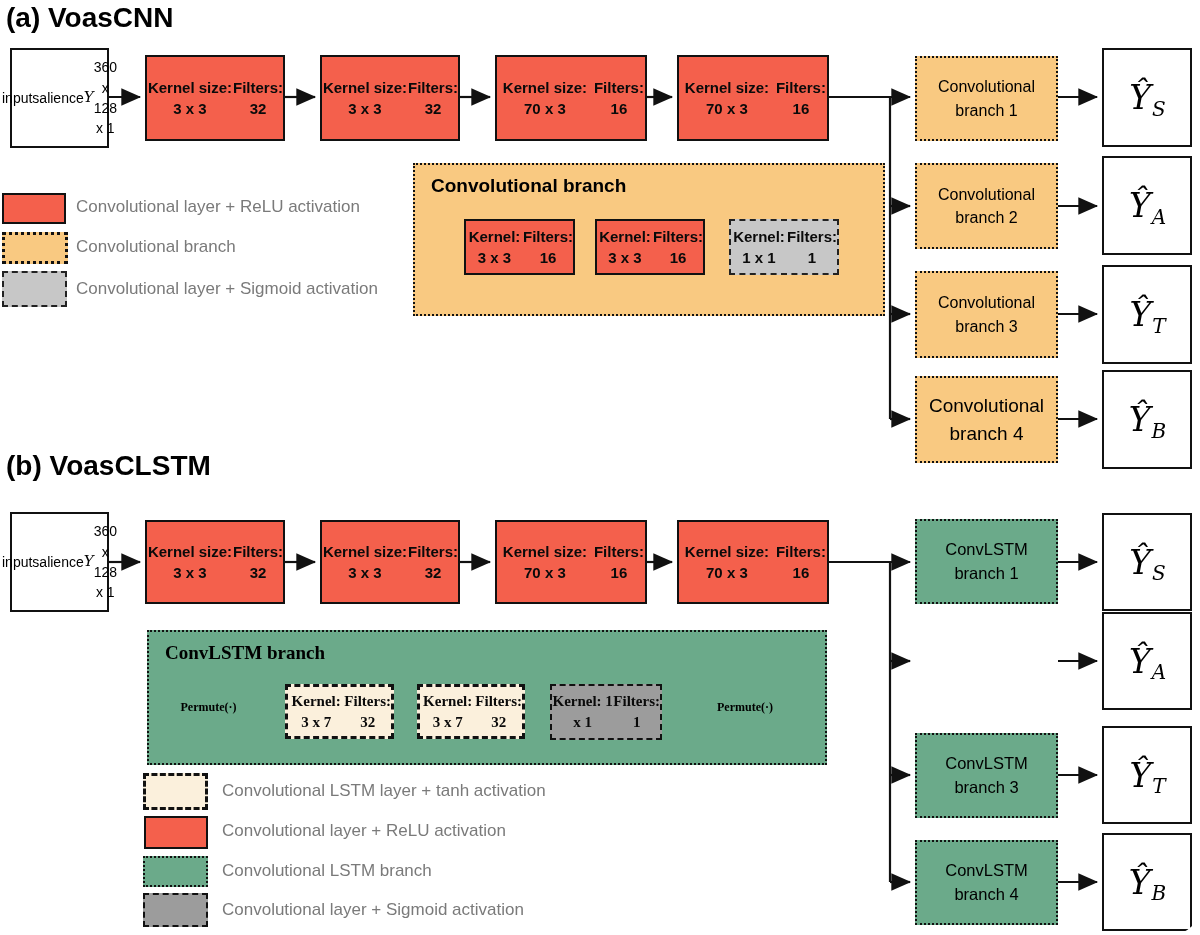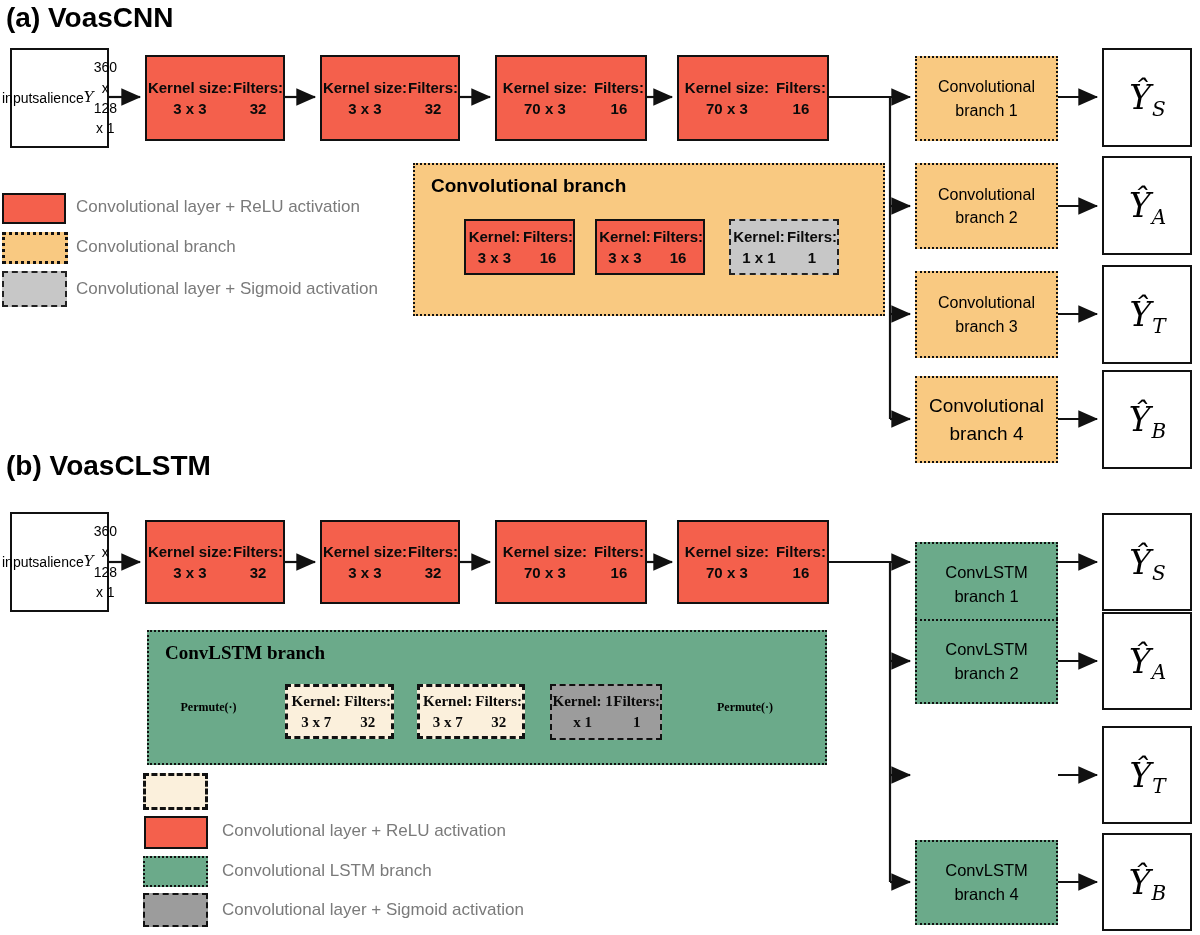--- a/index.html
+++ b/index.html
@@ -1,17 +1,17 @@
 <!DOCTYPE html>
 <html><head>
 <meta charset="utf-8">
 <style>
   html,body{margin:0;padding:0;background:#fff;}
   #canvas{position:relative;width:1200px;height:935px;background:#fff;overflow:hidden;
-          font-family:"Liberation Sans",sans-serif;color:#000;}
+          font-family:"Liberation Sans",sans-serif;color:#000;border-radius:29px;}
   .abs{position:absolute;box-sizing:border-box;}
   .title{font-size:28px;font-weight:bold;letter-spacing:0px;}
   .box{position:absolute;box-sizing:border-box;display:flex;flex-direction:row;
        align-items:center;justify-content:center;text-align:center;}
   .node{background:#fff;border:2.5px solid #111;font-size:14px;line-height:1.45;}
   .red{background:#f4604c;border:2.5px solid #111;}
   .convtxt{font-size:15px;font-weight:bold;line-height:1.4;color:#0a0a0a;}
   .branch-a{background:#f9c981;border:2px dotted #111;font-size:16px;line-height:1.45;}
   .branch-b{background:#6baa8a;border:2px dotted #111;font-size:16.5px;line-height:1.45;}
   .branch-sm{font-size:19px;}
@@ -187,25 +187,25 @@
   </div>
   <div class="box red convtxt" style="left:495px;top:520px;width:152px;height:84px;">
     <span>Kernel size: 70 x 3</span>
     <span>Filters: 16</span>
   </div>
   <div class="box red convtxt" style="left:677px;top:520px;width:152px;height:84px;">
     <span>Kernel size: 70 x 3</span>
     <span>Filters: 16</span>
   </div>
 
-  <div class="box branch-b" style="left:915px;top:542px;width:143px;height:85px;padding:0 24px;">
+  <div class="box branch-b" style="left:915px;top:519px;width:143px;height:85px;padding:0 24px;">
     <span>ConvLSTM branch 1</span>
   </div>
-  <div class="box branch-b" style="left:915px;top:619px;width:143px;height:85px;padding:0 24px;">
-    <span>ConvLSTM branch 2</span>
+  <div class="box branch-b" style="left:915px;top:733px;width:143px;height:85px;padding:0 24px;">
+    <span>ConvLSTM branch 3</span>
   </div>
   <div class="box branch-b" style="left:915px;top:840px;width:143px;height:85px;padding:0 24px;">
     <span>ConvLSTM branch 4</span>
   </div>
 
   <div class="box outbox" style="left:1102px;top:513px;width:90px;height:98px;">
     <span class="ybase">Ŷ</span>
       <span class="ysub">S</span>
   </div>
   <div class="box outbox" style="left:1102px;top:612px;width:90px;height:98px;">
@@ -233,20 +233,21 @@
       <span>Filters: 32</span>
     </div>
     <div class="box grayB convtxt" style="left:401px;top:52px;width:112px;height:56px;">
       <span>Kernel: 1 x 1</span>
       <span>Filters: 1</span>
     </div>
     <div class="permute" style="left:551px;top:68px;width:90px;">Permute(·)</div>
   </div>
 
   <div class="swatch sw-cream" style="left:143px;top:773px;width:65px;height:37px;"></div>
+  <div class="leg-label" style="left:222px;top:781px;">Convolutional LSTM layer + tanh activation</div>
   <div class="swatch sw-red" style="left:144px;top:816px;width:64px;height:33px;"></div>
   <div class="leg-label" style="left:222px;top:821px;">Convolutional layer + ReLU activation</div>
   <div class="swatch sw-green" style="left:143px;top:856px;width:65px;height:31px;"></div>
   <div class="leg-label" style="left:222px;top:861px;">Convolutional LSTM branch</div>
   <div class="swatch sw-grayB" style="left:143px;top:893px;width:65px;height:34px;"></div>
   <div class="leg-label" style="left:222px;top:900px;">Convolutional layer + Sigmoid activation</div>
 
 </div>
 
 </body></html>

